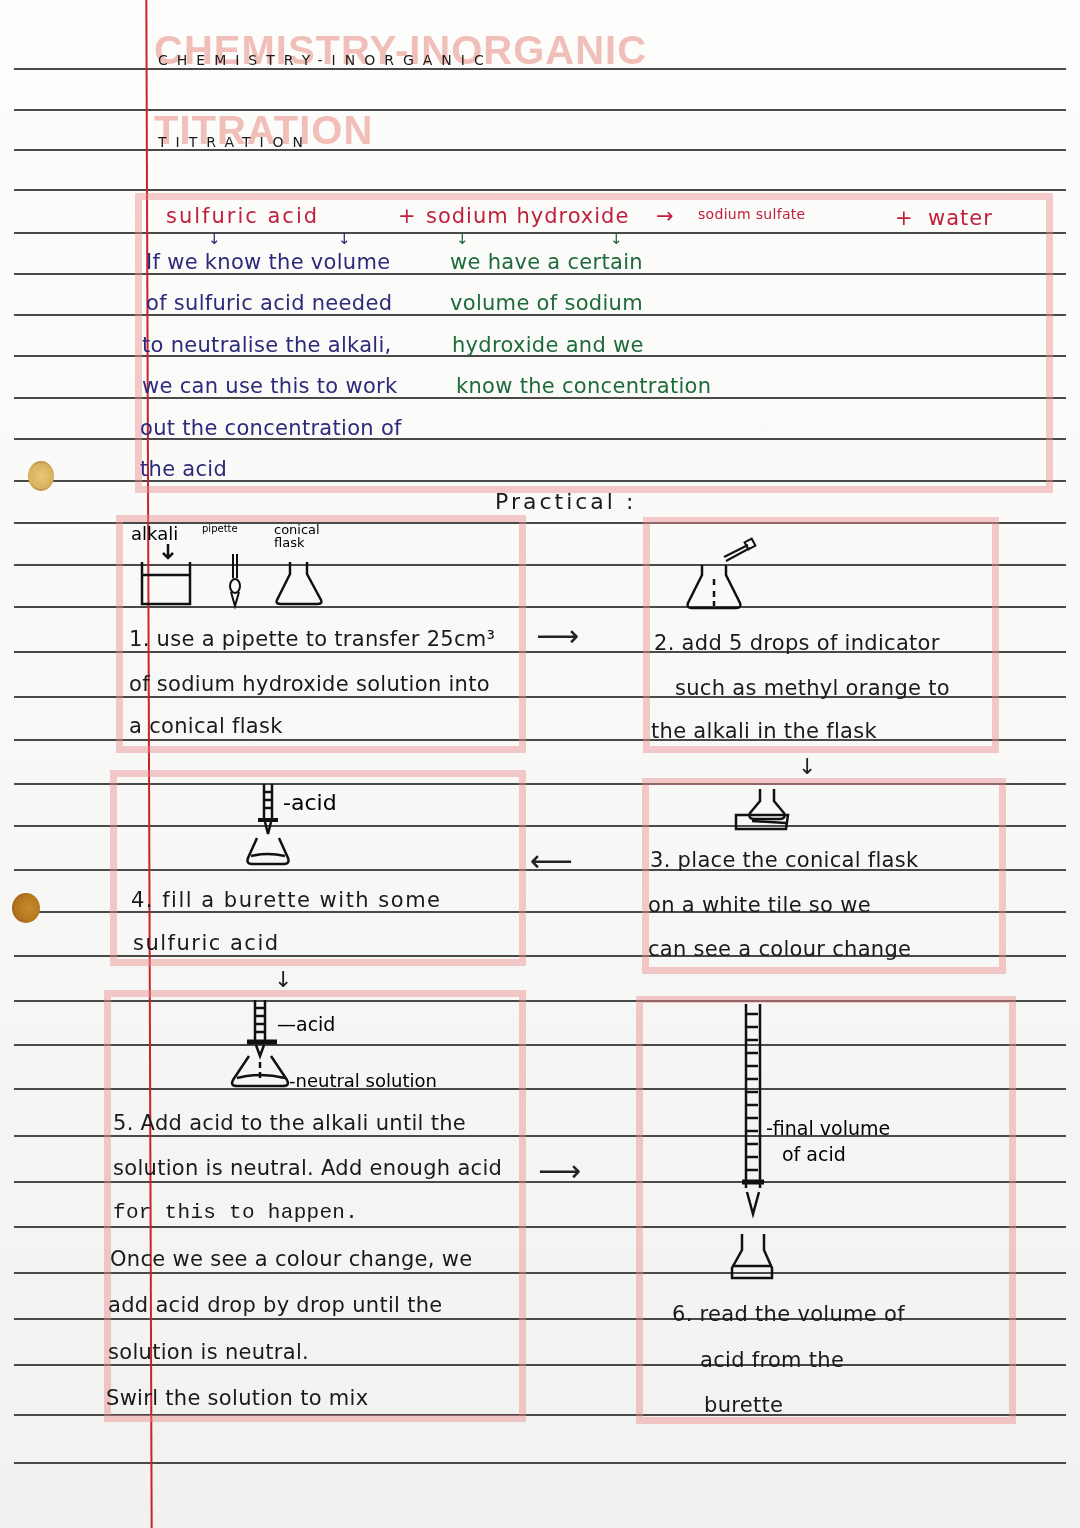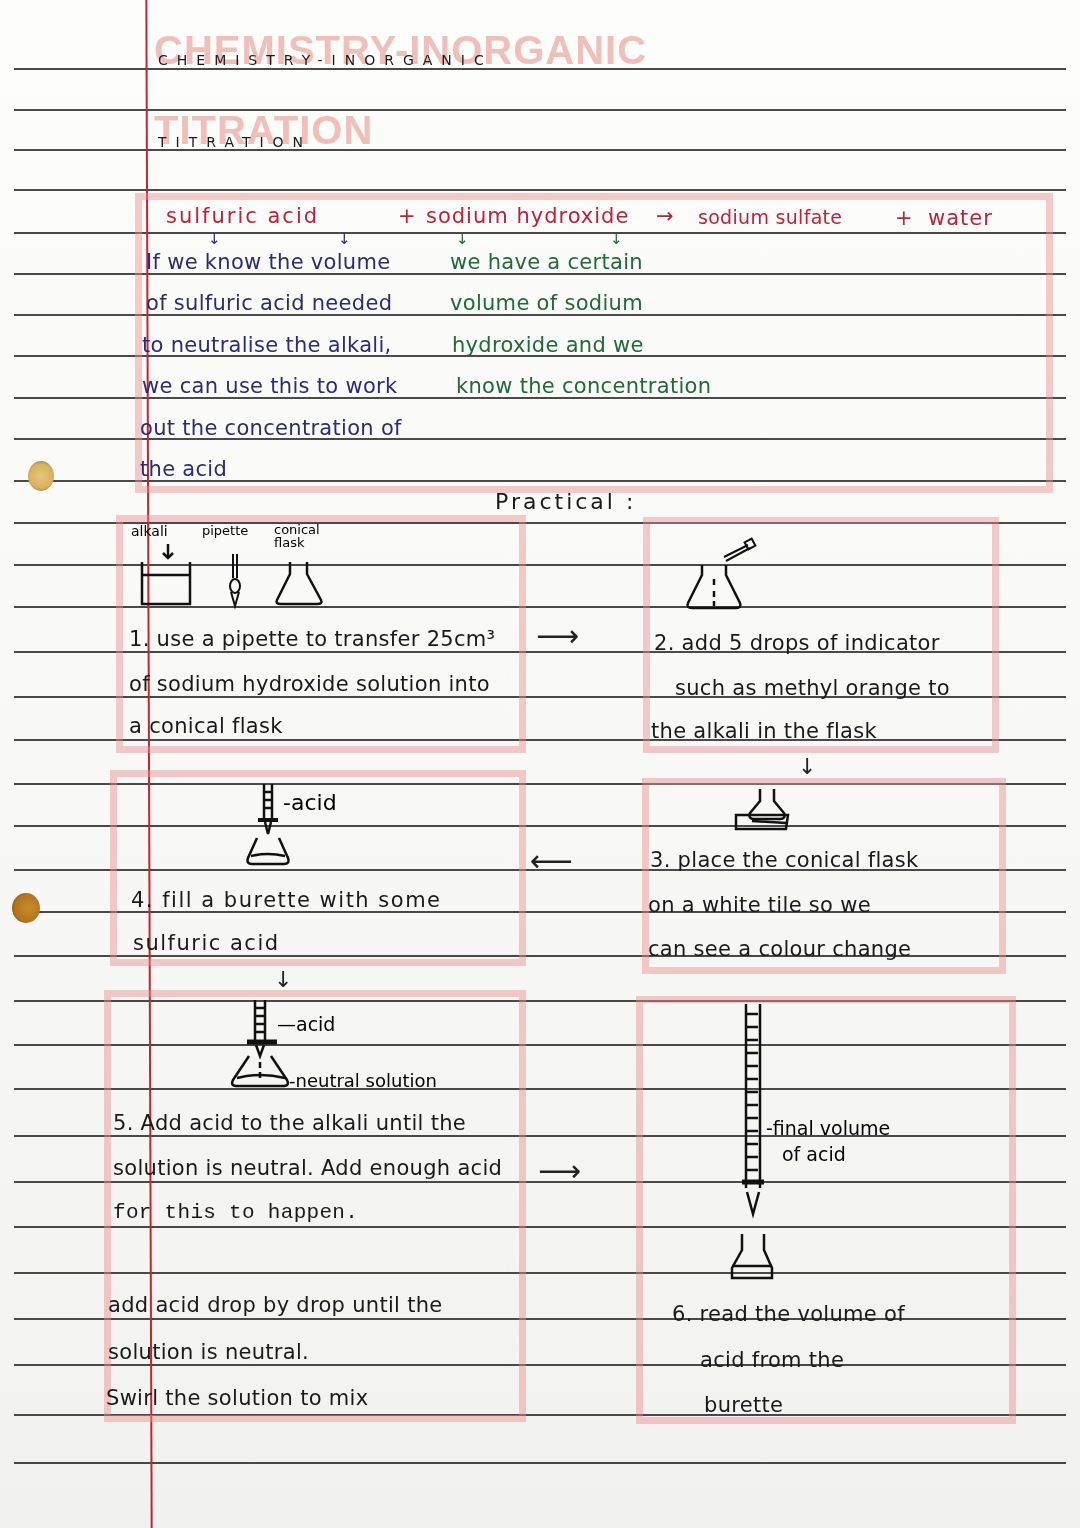--- a/index.html
+++ b/index.html
@@ -72,21 +72,21 @@
   <div class="title-shadow" style="left:154px;top:28px;">CHEMISTRY-INORGANIC</div>
   <div class="title-caps" style="left:158px;top:52px;">CHEMISTRY-INORGANIC</div>
   <div class="title-shadow" style="left:154px;top:108px;">TITRATION</div>
   <div class="title-caps" style="left:158px;top:134px;">TITRATION</div>
 
   <div class="hl" style="left:135px;top:193px;width:918px;height:300px;"></div>
   <div class="txt hand red" style="left:166px;top:204px;letter-spacing:2px;">sulfuric acid</div>
   <div class="txt hand red" style="left:398px;top:204px;">+</div>
   <div class="txt hand red" style="left:426px;top:204px;letter-spacing:1px;">sodium hydroxide</div>
   <div class="txt hand red" style="left:656px;top:204px;">→</div>
-  <div class="txt hand red" style="left:698px;top:206px;font-size:19px;">sodium sulfate</div>
+  <div class="txt hand red" style="left:698px;top:206px;font-size:14px;">sodium sulfate</div>
   <div class="txt hand red" style="left:895px;top:206px;">+</div>
   <div class="txt hand red" style="left:928px;top:206px;letter-spacing:1px;">water</div>
 
   <div class="arrow" style="left:208px;top:230px;font-size:15px;color:#2e2a7a;">↓</div>
   <div class="arrow" style="left:338px;top:230px;font-size:15px;color:#2e2a7a;">↓</div>
   <div class="arrow" style="left:456px;top:230px;font-size:15px;color:#1f6a3a;">↓</div>
   <div class="arrow" style="left:610px;top:230px;font-size:15px;color:#1f6a3a;">↓</div>
 
   <div class="txt hand purple" style="left:146px;top:250px;">If we know the volume</div>
   <div class="txt hand purple" style="left:146px;top:291px;">of sulfuric acid needed</div>
@@ -96,22 +96,22 @@
   <div class="txt hand purple" style="left:140px;top:457px;">the acid</div>
 
   <div class="txt hand green" style="left:450px;top:250px;">we have a certain</div>
   <div class="txt hand green" style="left:450px;top:291px;">volume of sodium</div>
   <div class="txt hand green" style="left:452px;top:333px;">hydroxide and we</div>
   <div class="txt hand green" style="left:456px;top:374px;">know the concentration</div>
 
   <div class="txt hand" style="left:495px;top:489px;font-size:22px;letter-spacing:3px;">Practical :</div>
 
   <div class="hl" style="left:116px;top:515px;width:410px;height:238px;"></div>
-  <div class="txt" style="left:131px;top:523px;font-size:14px;">alkali</div>
-  <div class="txt" style="left:202px;top:523px;font-size:13px;">pipette</div>
+  <div class="txt" style="left:131px;top:523px;font-size:18px;">alkali</div>
+  <div class="txt" style="left:202px;top:523px;font-size:10px;">pipette</div>
   <div class="txt" style="left:274px;top:523px;font-size:13px;width:80px;white-space:normal;line-height:13px;">conical flask</div>
   <svg class="svg" style="left:135px;top:540px" width="200" height="70">
     <g stroke="#111" stroke-width="2.5" fill="none">
       <path d="M7 22 V64 H55 V22"></path>
         <line x1="7" y1="35" x2="55" y2="35"></line>
       <line x1="33" y1="4" x2="33" y2="18"></line>
         <path d="M28 13 L33 18 L38 13"></path>
     </g>
     <g stroke="#111" stroke-width="2" fill="none">
       <line x1="98" y1="14" x2="98" y2="38"></line>
@@ -204,20 +204,21 @@
       <line x1="35" y1="64" x2="35" y2="70"></line>
         <line x1="35" y1="74" x2="35" y2="80"></line>
       <path d="M12 80 Q35 74 60 80"></path>
     </g>
   </svg>
   <div class="txt" style="left:277px;top:1013px;font-size:19px;">—acid</div>
   <div class="txt" style="left:289px;top:1070px;font-size:18px;">-neutral solution</div>
   <div class="txt hand" style="left:113px;top:1111px;">5. Add acid to the alkali until the</div>
   <div class="txt hand" style="left:113px;top:1156px;">solution is neutral. Add enough acid</div>
   <div class="txt hand" style="left:113px;top:1201px;font-family:Liberation Mono, monospace;">for this to happen.</div>
+  <div class="txt hand" style="left:110px;top:1247px;">Once we see a colour change, we</div>
   <div class="txt hand" style="left:108px;top:1293px;">add acid drop by drop until the</div>
   <div class="txt hand" style="left:108px;top:1340px;">solution is neutral.</div>
   <div class="txt hand" style="left:106px;top:1386px;">Swirl the solution to mix</div>
 
   <div class="arrow" style="left:538px;top:1153px;font-size:30px;">⟶</div>
 
   <div class="hl" style="left:636px;top:996px;width:380px;height:428px;"></div>
   <svg class="svg" style="left:720px;top:1002px" width="80" height="285">
     <g stroke="#111" stroke-width="2.5" fill="none">
       <line x1="26" y1="2" x2="26" y2="186"></line>

